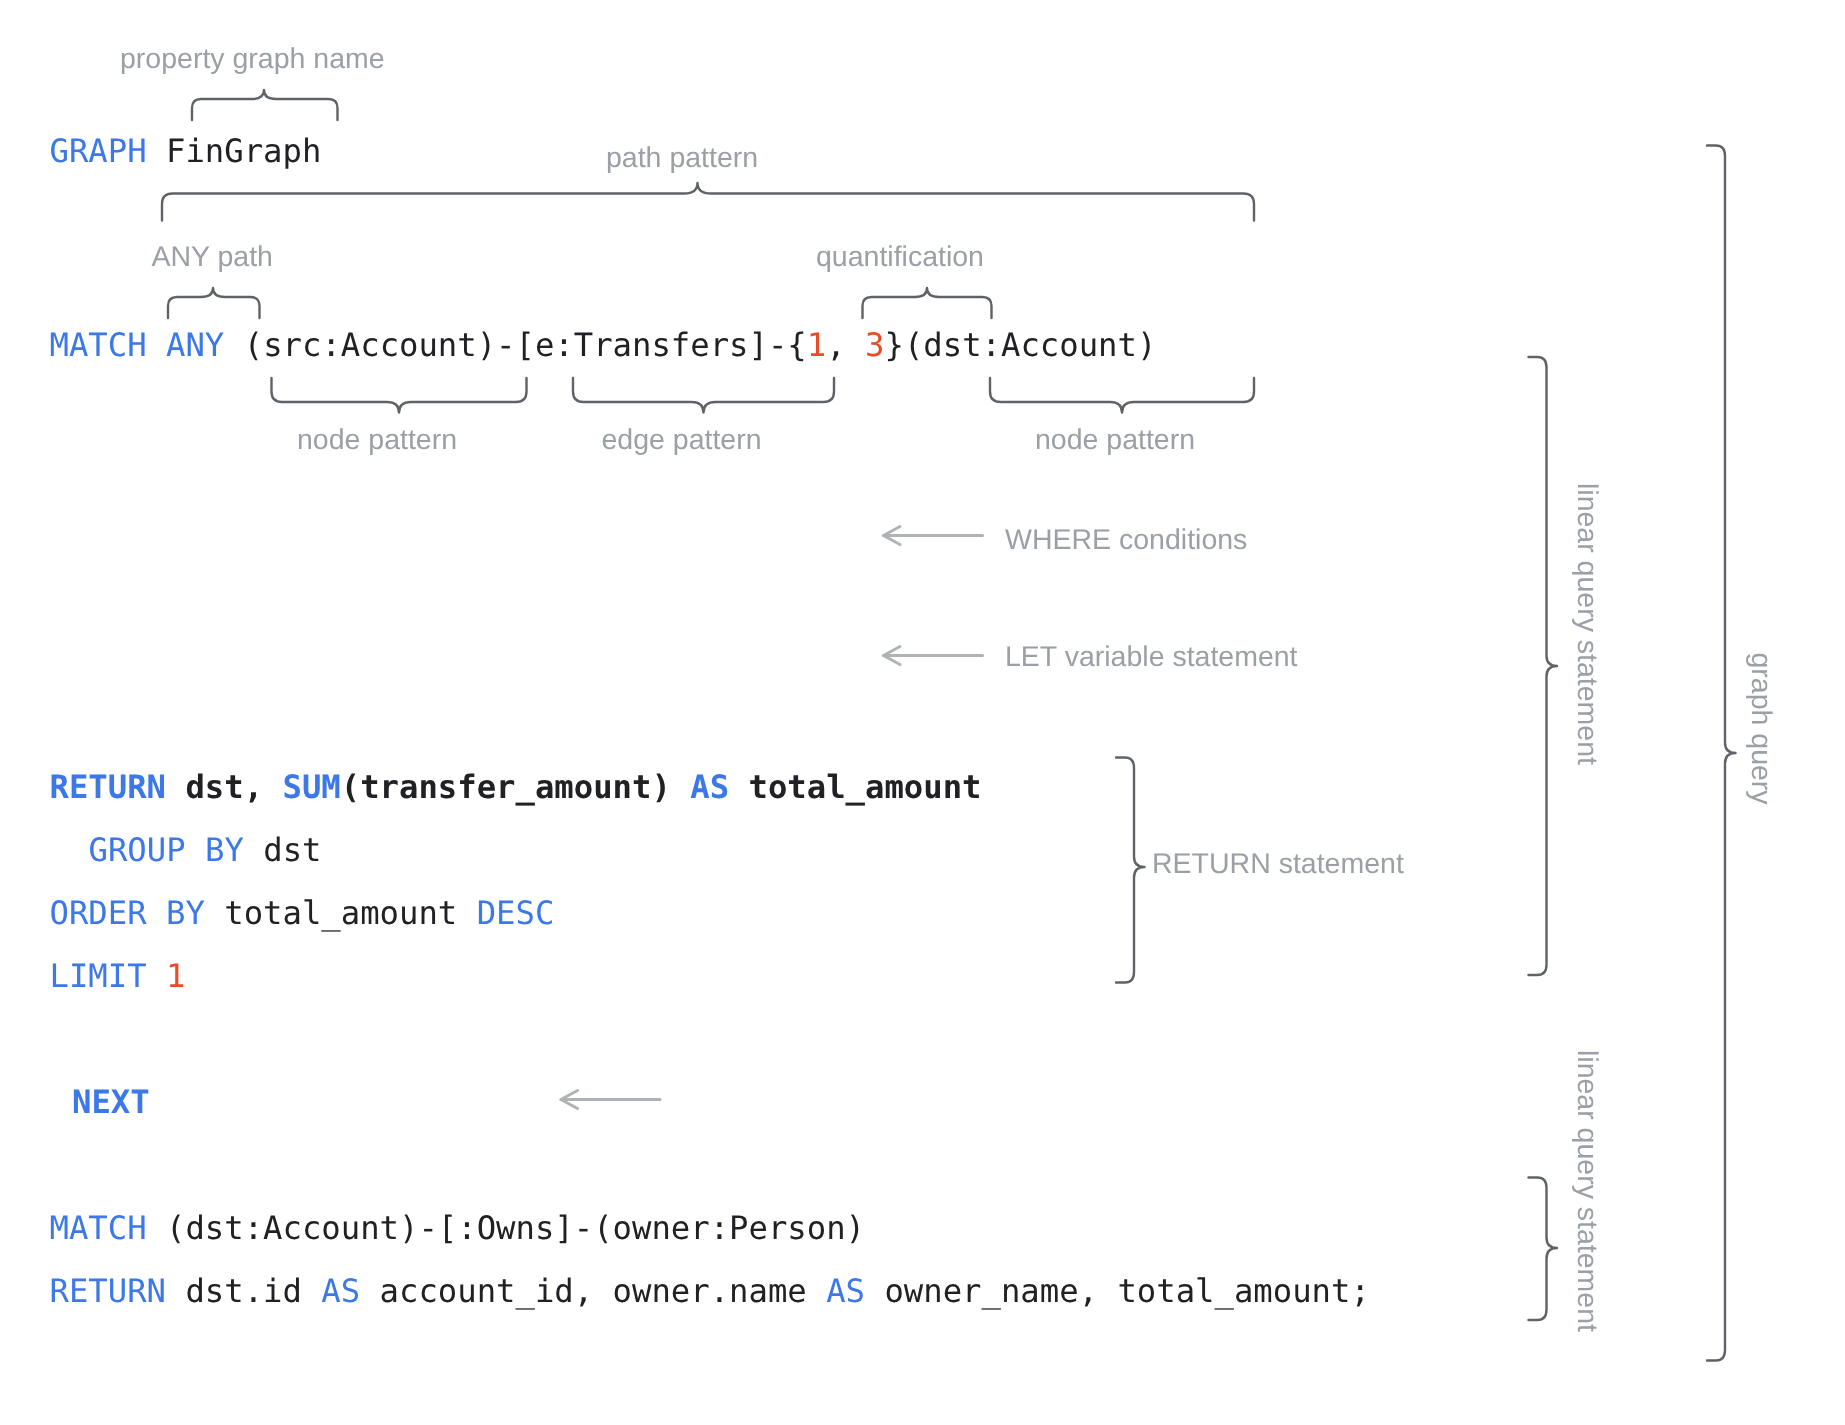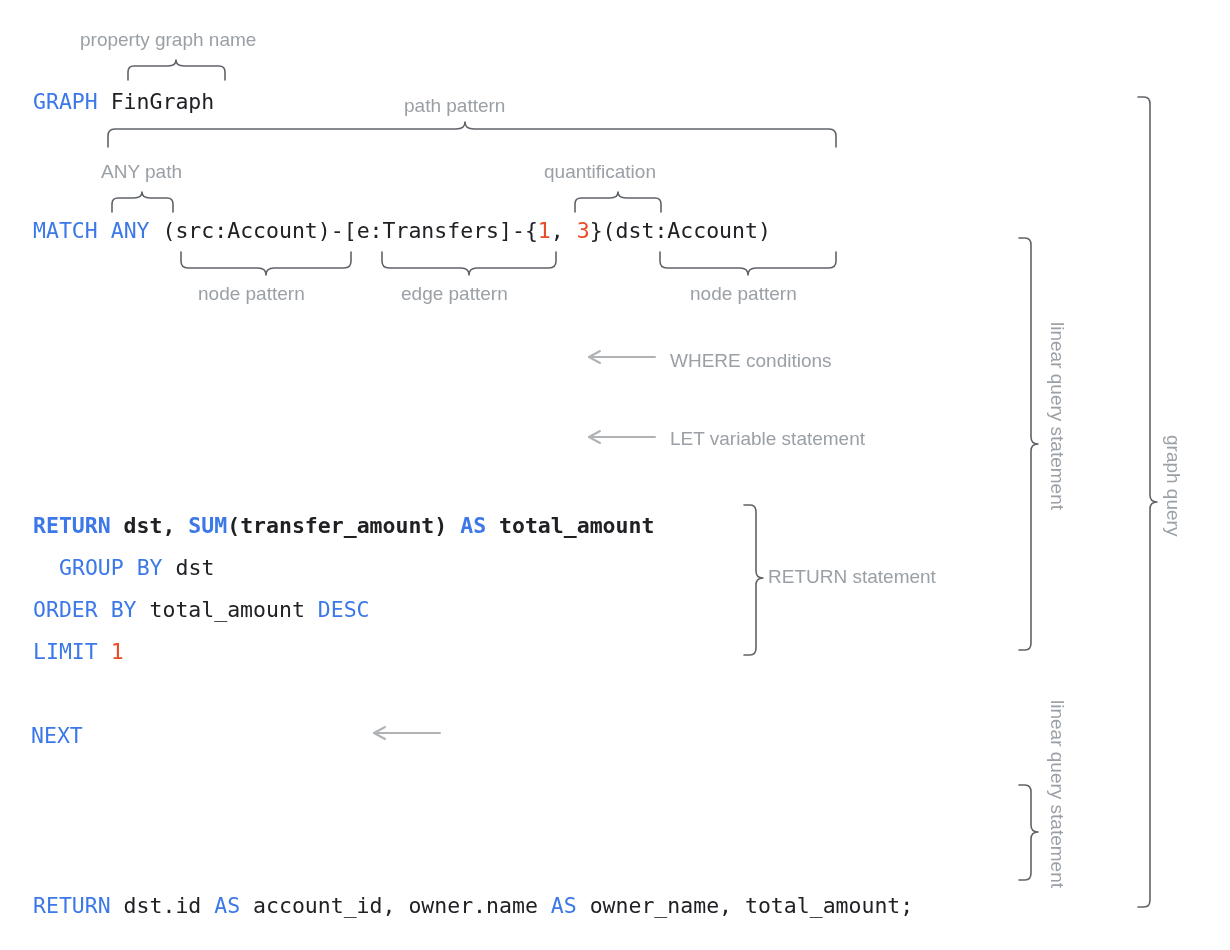--- a/index.html
+++ b/index.html
@@ -84,24 +84,25 @@
 
 
   <div class="code" style="left:33px; top:513px;font-weight:bold;"><span class="kw">RETURN</span><span class="pl"> dst, </span><span class="kw">SUM</span><span class="pl">(transfer_amount) </span><span class="kw">AS</span><span class="pl"> total_amount</span></div>
 
   <div class="code" style="left:33px; top:555px;margin-left:26px;"><span class="kw">GROUP BY</span><span class="pl"> dst</span></div>
 
   <div class="code" style="left:33px; top:597px;"><span class="kw">ORDER BY</span><span class="pl"> total_amount </span><span class="kw">DESC</span></div>
 
   <div class="code" style="left:33px; top:639px;"><span class="kw">LIMIT</span><span class="pl"> </span><span class="num">1</span></div>
 
-  <div class="code" style="left:31px; top:723px;"><span class="kw">NEXT</span></div>
+  <div class="code" style="left:48px; top:723px;font-weight:bold;"><span class="kw">NEXT</span></div>
 
+  <div class="code" style="left:33px; top:807px;"><span class="kw">MATCH</span><span class="pl"> (dst:Account)-[:Owns]-(owner:Person)</span></div>
 
-  <div class="code" style="left:33px; top:849px;margin-top:44px;"><span class="kw">RETURN</span><span class="pl"> dst.id </span><span class="kw">AS</span><span class="pl"> account_id, owner.name </span><span class="kw">AS</span><span class="pl"> owner_name, total_amount;</span></div>
+  <div class="code" style="left:33px; top:849px;"><span class="kw">RETURN</span><span class="pl"> dst.id </span><span class="kw">AS</span><span class="pl"> account_id, owner.name </span><span class="kw">AS</span><span class="pl"> owner_name, total_amount;</span></div>
 
   <div class="ann" style="left:80px; top:29px;text-align:center;">property graph name</div>
 
   <div class="ann" style="left:404px; top:95px;text-align:right;">path pattern</div>
 
   <div class="ann" style="left:101px; top:161px;">ANY path</div>
 
   <div class="ann" style="left:544px; top:161px;">quantification</div>
 
   <div class="ann" style="left:198px; top:283px;">node pattern</div>

